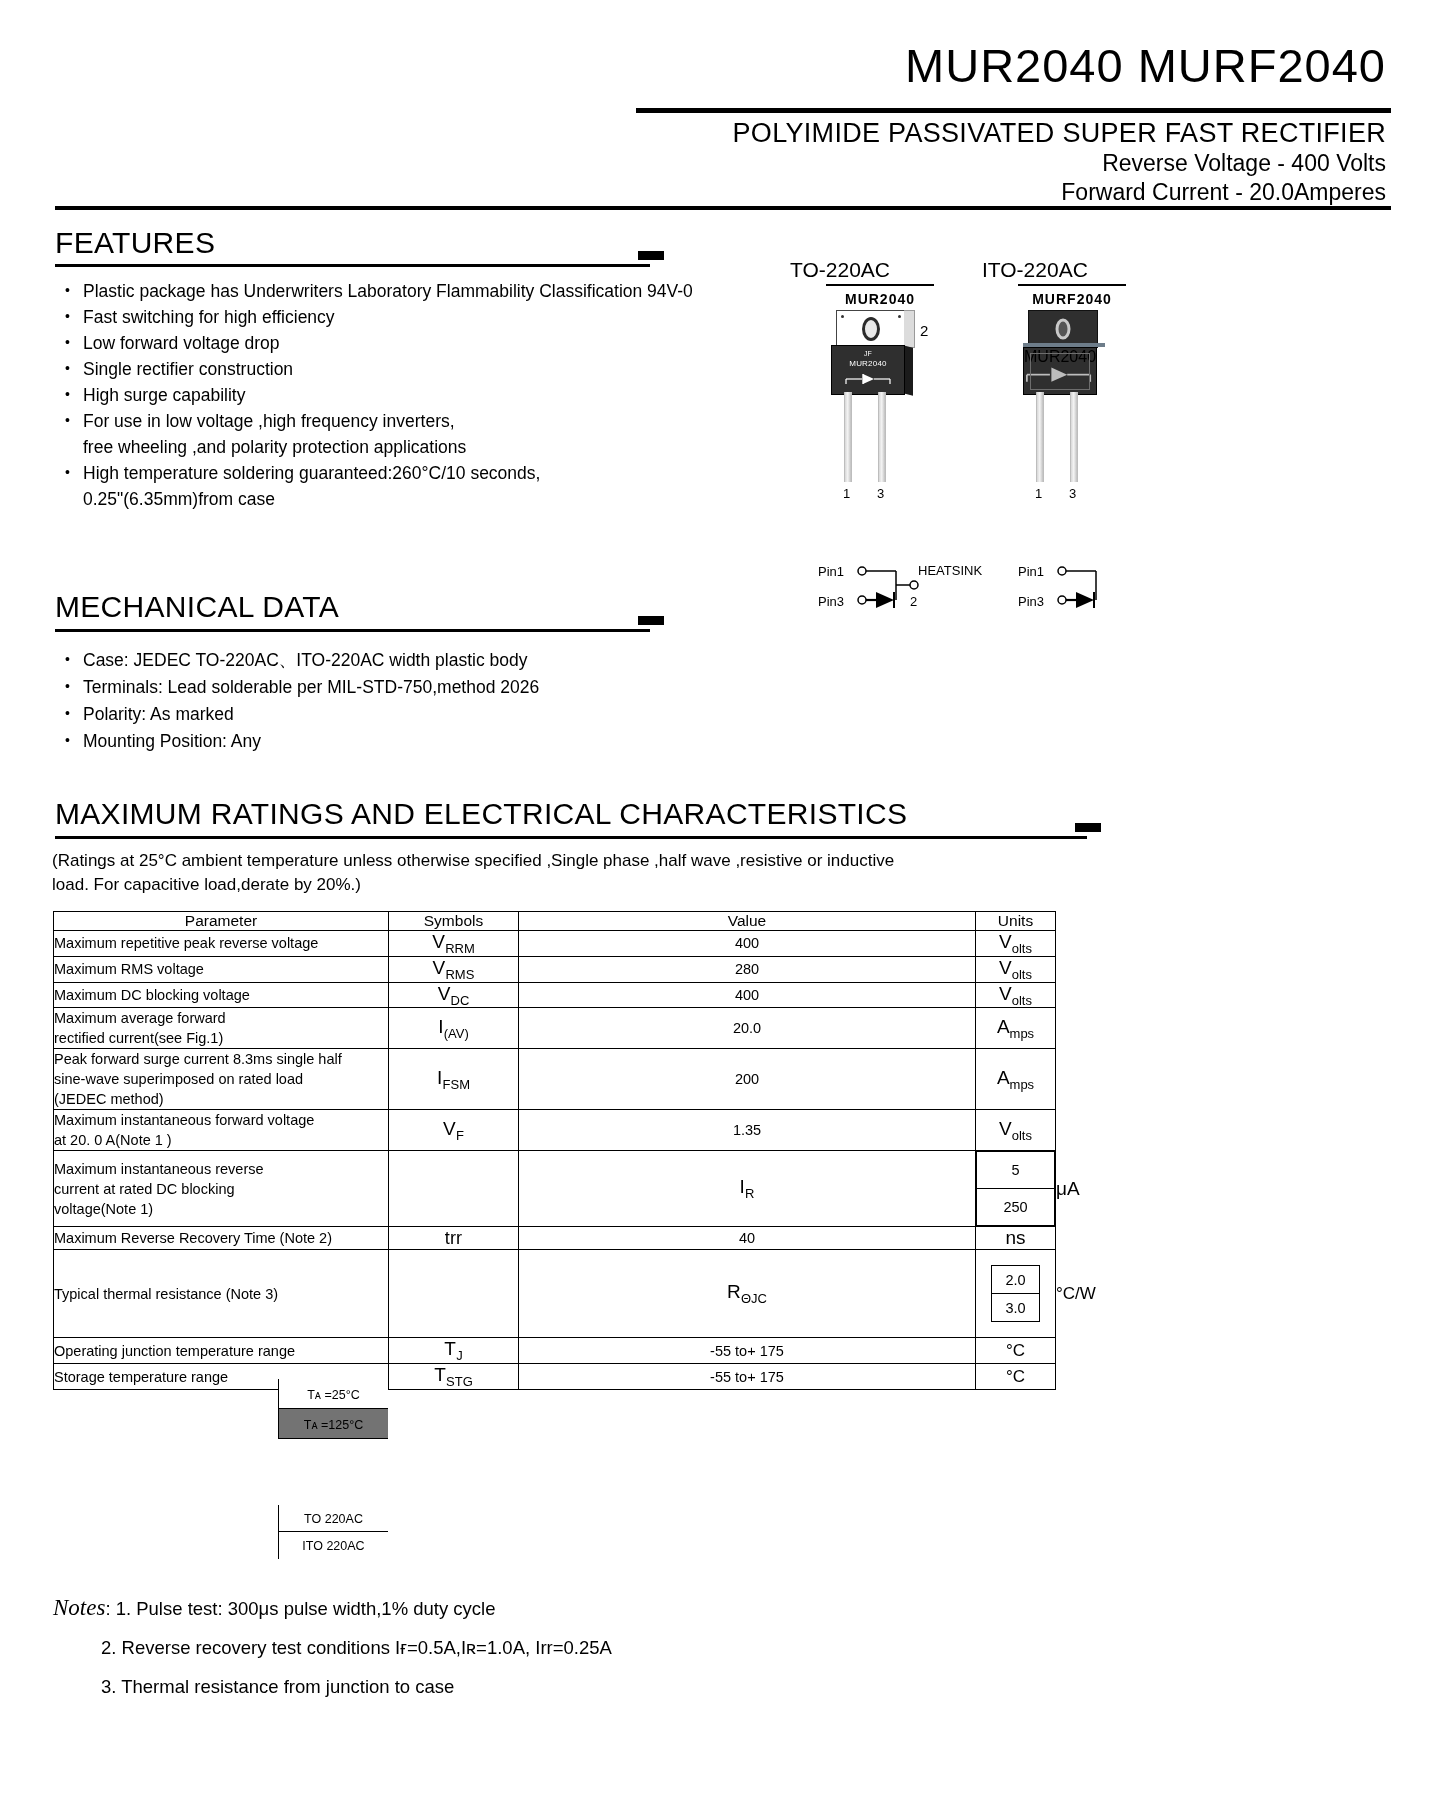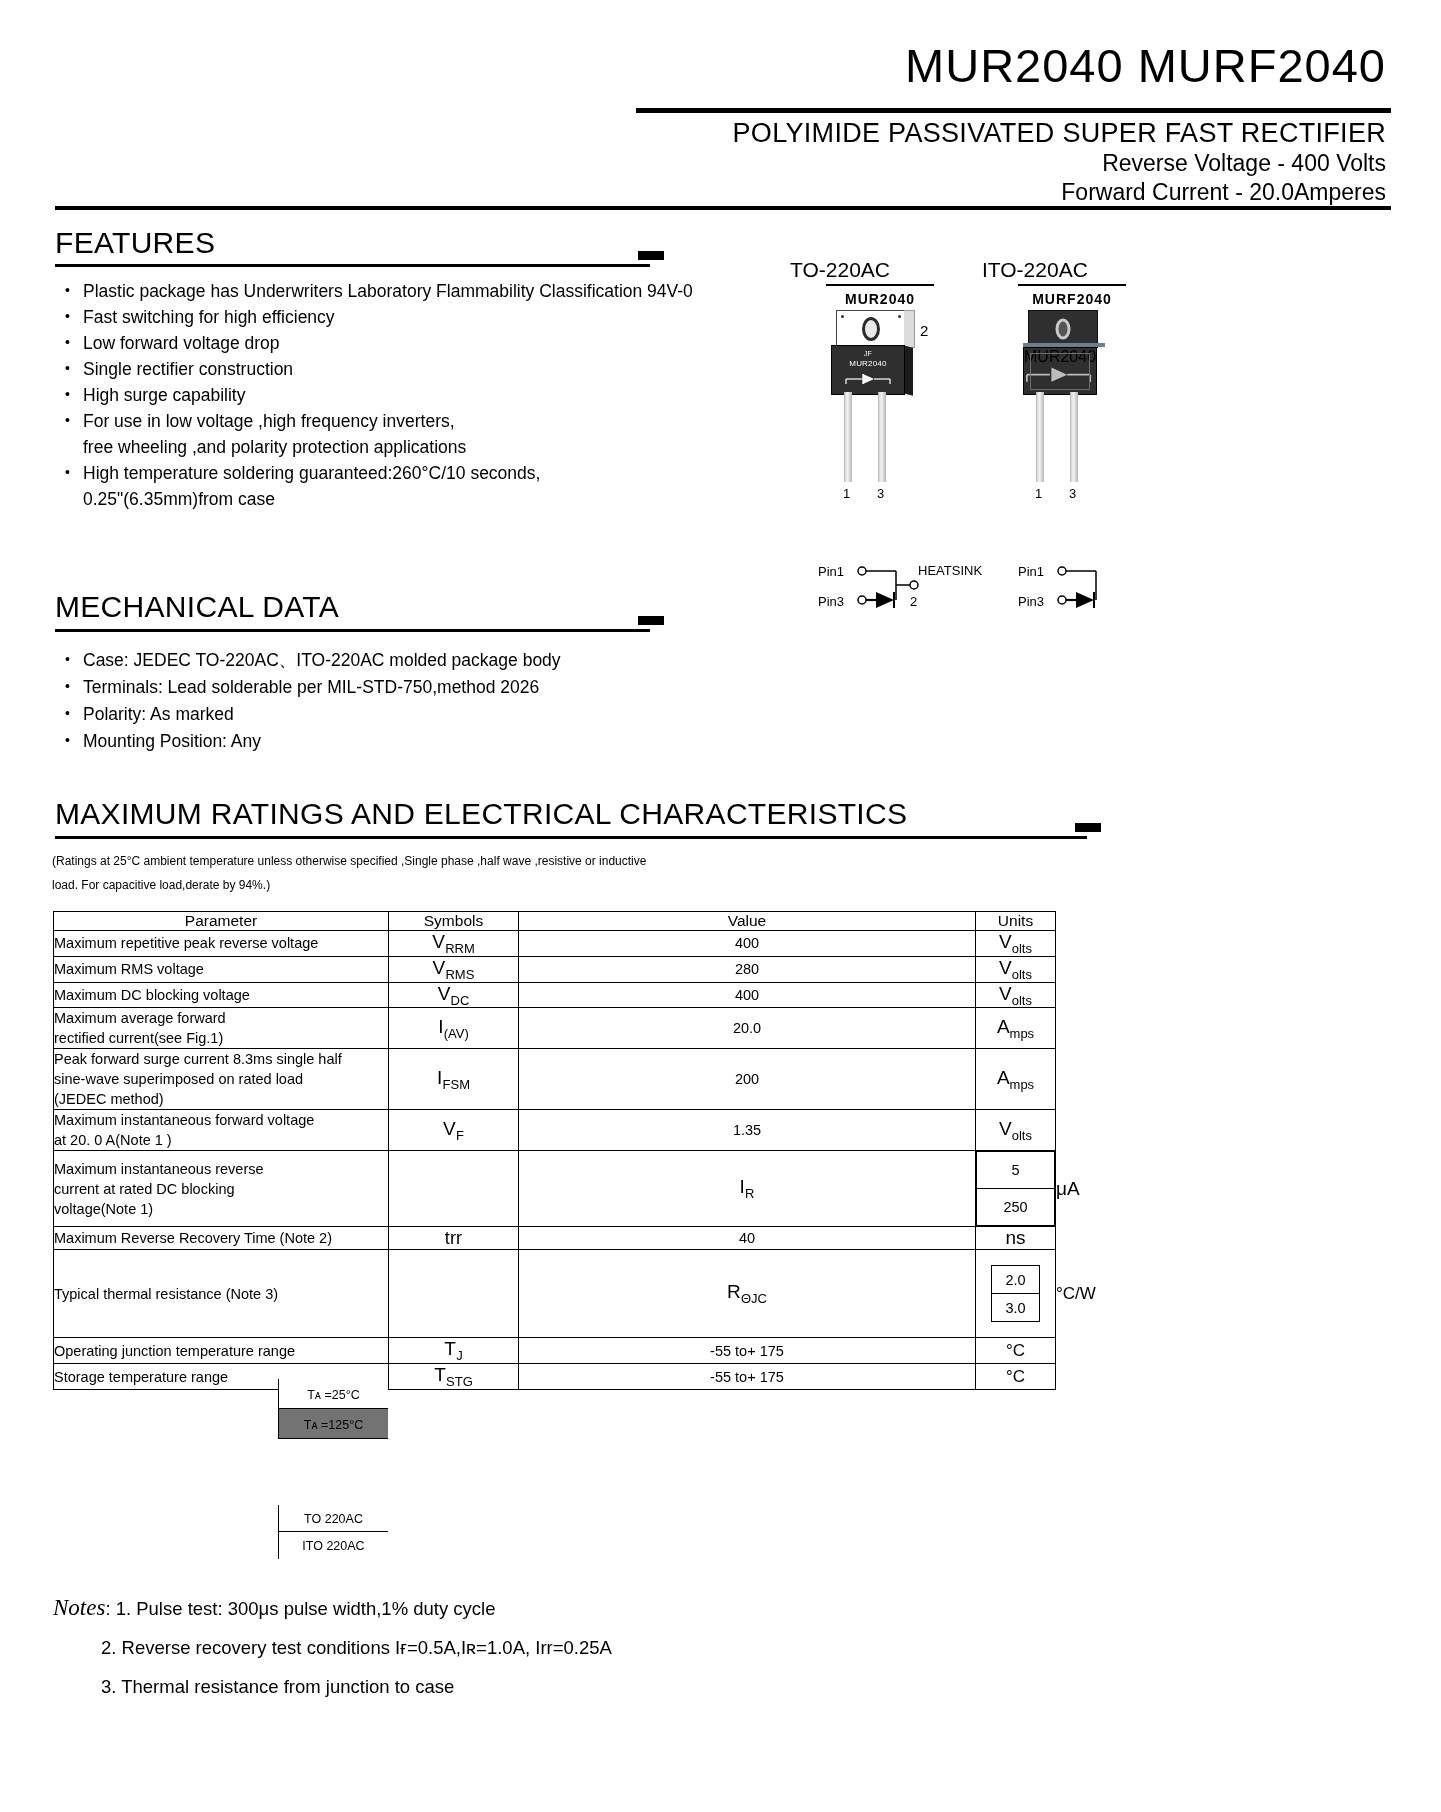--- a/index.html
+++ b/index.html
@@ -239,21 +239,21 @@
 
   
   .schem { position: absolute; }
   .schem-lbl { position: absolute; font-size: 13px; white-space: nowrap; }
   .schem svg { position: absolute; left: 0; top: 0; }
 
   
   .ratings-note {
     position: absolute;
     left: 52px; top: 849px;
-    font-size: 12px;
+    font-size: 17px;
     line-height: 24px;
     width: 1000px;
   }
 
   
   .tbl-wrap {
     position: absolute;
     left: 53px; top: 911px;
     width: 1002px;
   }
@@ -425,33 +425,33 @@
       <polygon points="76,42 58,34 58,50" fill="#000"></polygon>
       <line x1="76" y1="34" x2="76" y2="50" stroke="#000" stroke-width="2"></line>
     </svg>
   </div>
 
   <div class="sec-title" style="left:55px; top:590px;">MECHANICAL DATA</div>
   <div class="sec-rule" style="left:55px; top:629px; width:595px;"></div>
   <div class="sec-rule-cap" style="left:638px; top:616px; width:26px;"></div>
 
   <div class="bullets" style="left:55px; top:647px; line-height:27px;">
-    <div class="bl dot">Case: JEDEC TO-220AC、ITO-220AC  molded package body</div>
+    <div class="bl dot">Case: JEDEC TO-220AC、ITO-220AC  width plastic body</div>
     <div class="bl dot">Terminals: Lead solderable per MIL-STD-750,method 2026</div>
     <div class="bl dot">Polarity: As marked</div>
     <div class="bl dot">Mounting Position: Any</div>
   </div>
 
   <div class="sec-title" style="left:55px; top:797px;">MAXIMUM RATINGS AND ELECTRICAL CHARACTERISTICS</div>
   <div class="sec-rule" style="left:55px; top:836px; width:1032px;"></div>
   <div class="sec-rule-cap" style="left:1075px; top:823px; width:26px;"></div>
 
   <div class="ratings-note">
     <div>(Ratings at 25°C ambient temperature unless otherwise specified ,Single phase ,half wave ,resistive or inductive</div>
-    <div>load. For capacitive load,derate by 94%.)</div>
+    <div>load. For capacitive load,derate by 20%.)</div>
   </div>
 
   <div class="tbl-wrap">
     <table class="ratings">
       <colgroup>
         <col class="c-param">
           <col class="c-sym">
           <col class="c-val">
           <col class="c-unit">
       </colgroup>

